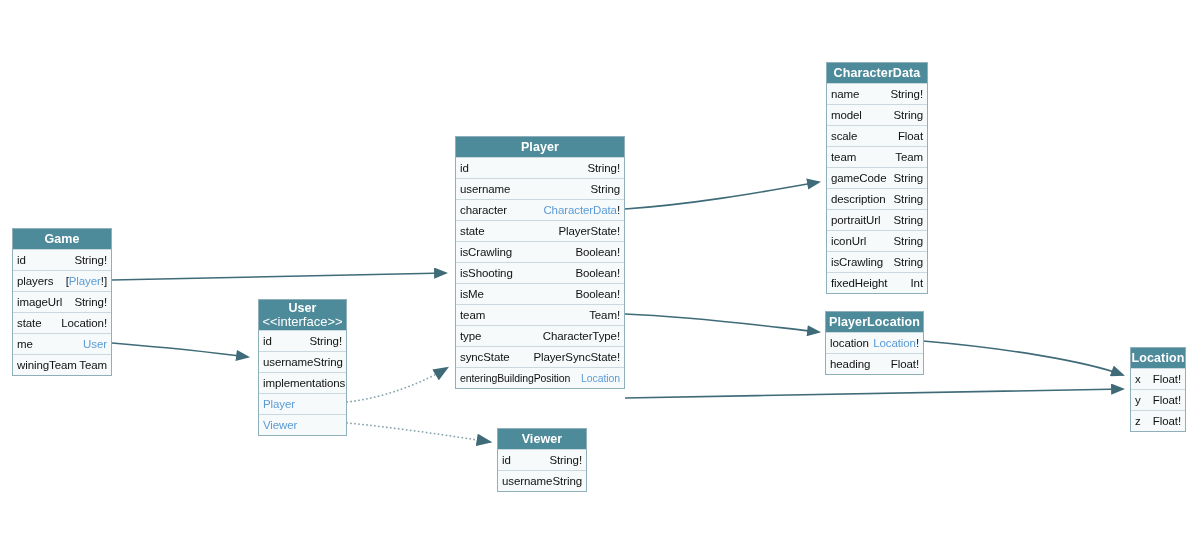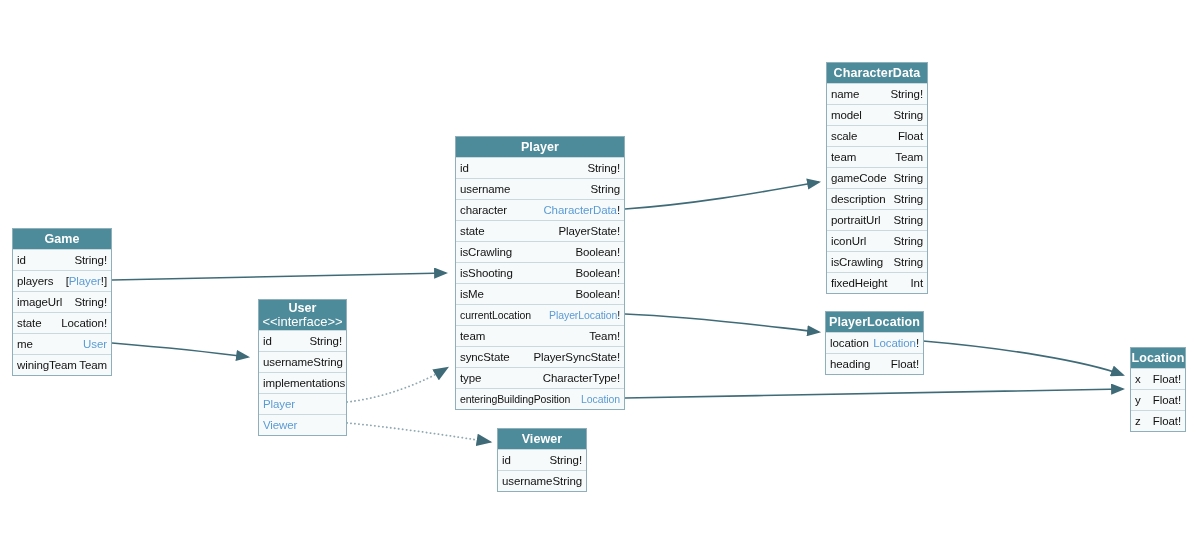--- a/index.html
+++ b/index.html
@@ -118,35 +118,31 @@
           <span class="ftype-wrap"><span class="">Boolean!</span></span>
         </div>
         <div class="row">
           <span class="fname">isShooting</span>
           <span class="ftype-wrap"><span class="">Boolean!</span></span>
         </div>
         <div class="row">
           <span class="fname">isMe</span>
           <span class="ftype-wrap"><span class="">Boolean!</span></span>
         </div>
-        <div class="row tight">
-          <span class="fname">currentLocation</span>
-          <span class="ftype-wrap"><span class="link">PlayerLocation</span><span class="">!</span></span>
-        </div>
         <div class="row">
           <span class="fname">team</span>
           <span class="ftype-wrap"><span class="">Team!</span></span>
         </div>
         <div class="row">
+          <span class="fname">type</span>
+          <span class="ftype-wrap"><span class="">CharacterType!</span></span>
+        </div>
+        <div class="row">
           <span class="fname">syncState</span>
           <span class="ftype-wrap"><span class="">PlayerSyncState!</span></span>
-        </div>
-        <div class="row">
-          <span class="fname">type</span>
-          <span class="ftype-wrap"><span class="">CharacterType!</span></span>
         </div>
         <div class="row tight">
           <span class="fname">enteringBuildingPosition</span>
           <span class="ftype-wrap"><span class="link">Location</span></span>
         </div>
       </div>
       <div class="entity" style="left: 497px; top: 428px; width: 90px;">
         <div class="entity-header">
           <div class="title-text">Viewer</div>
         </div>

